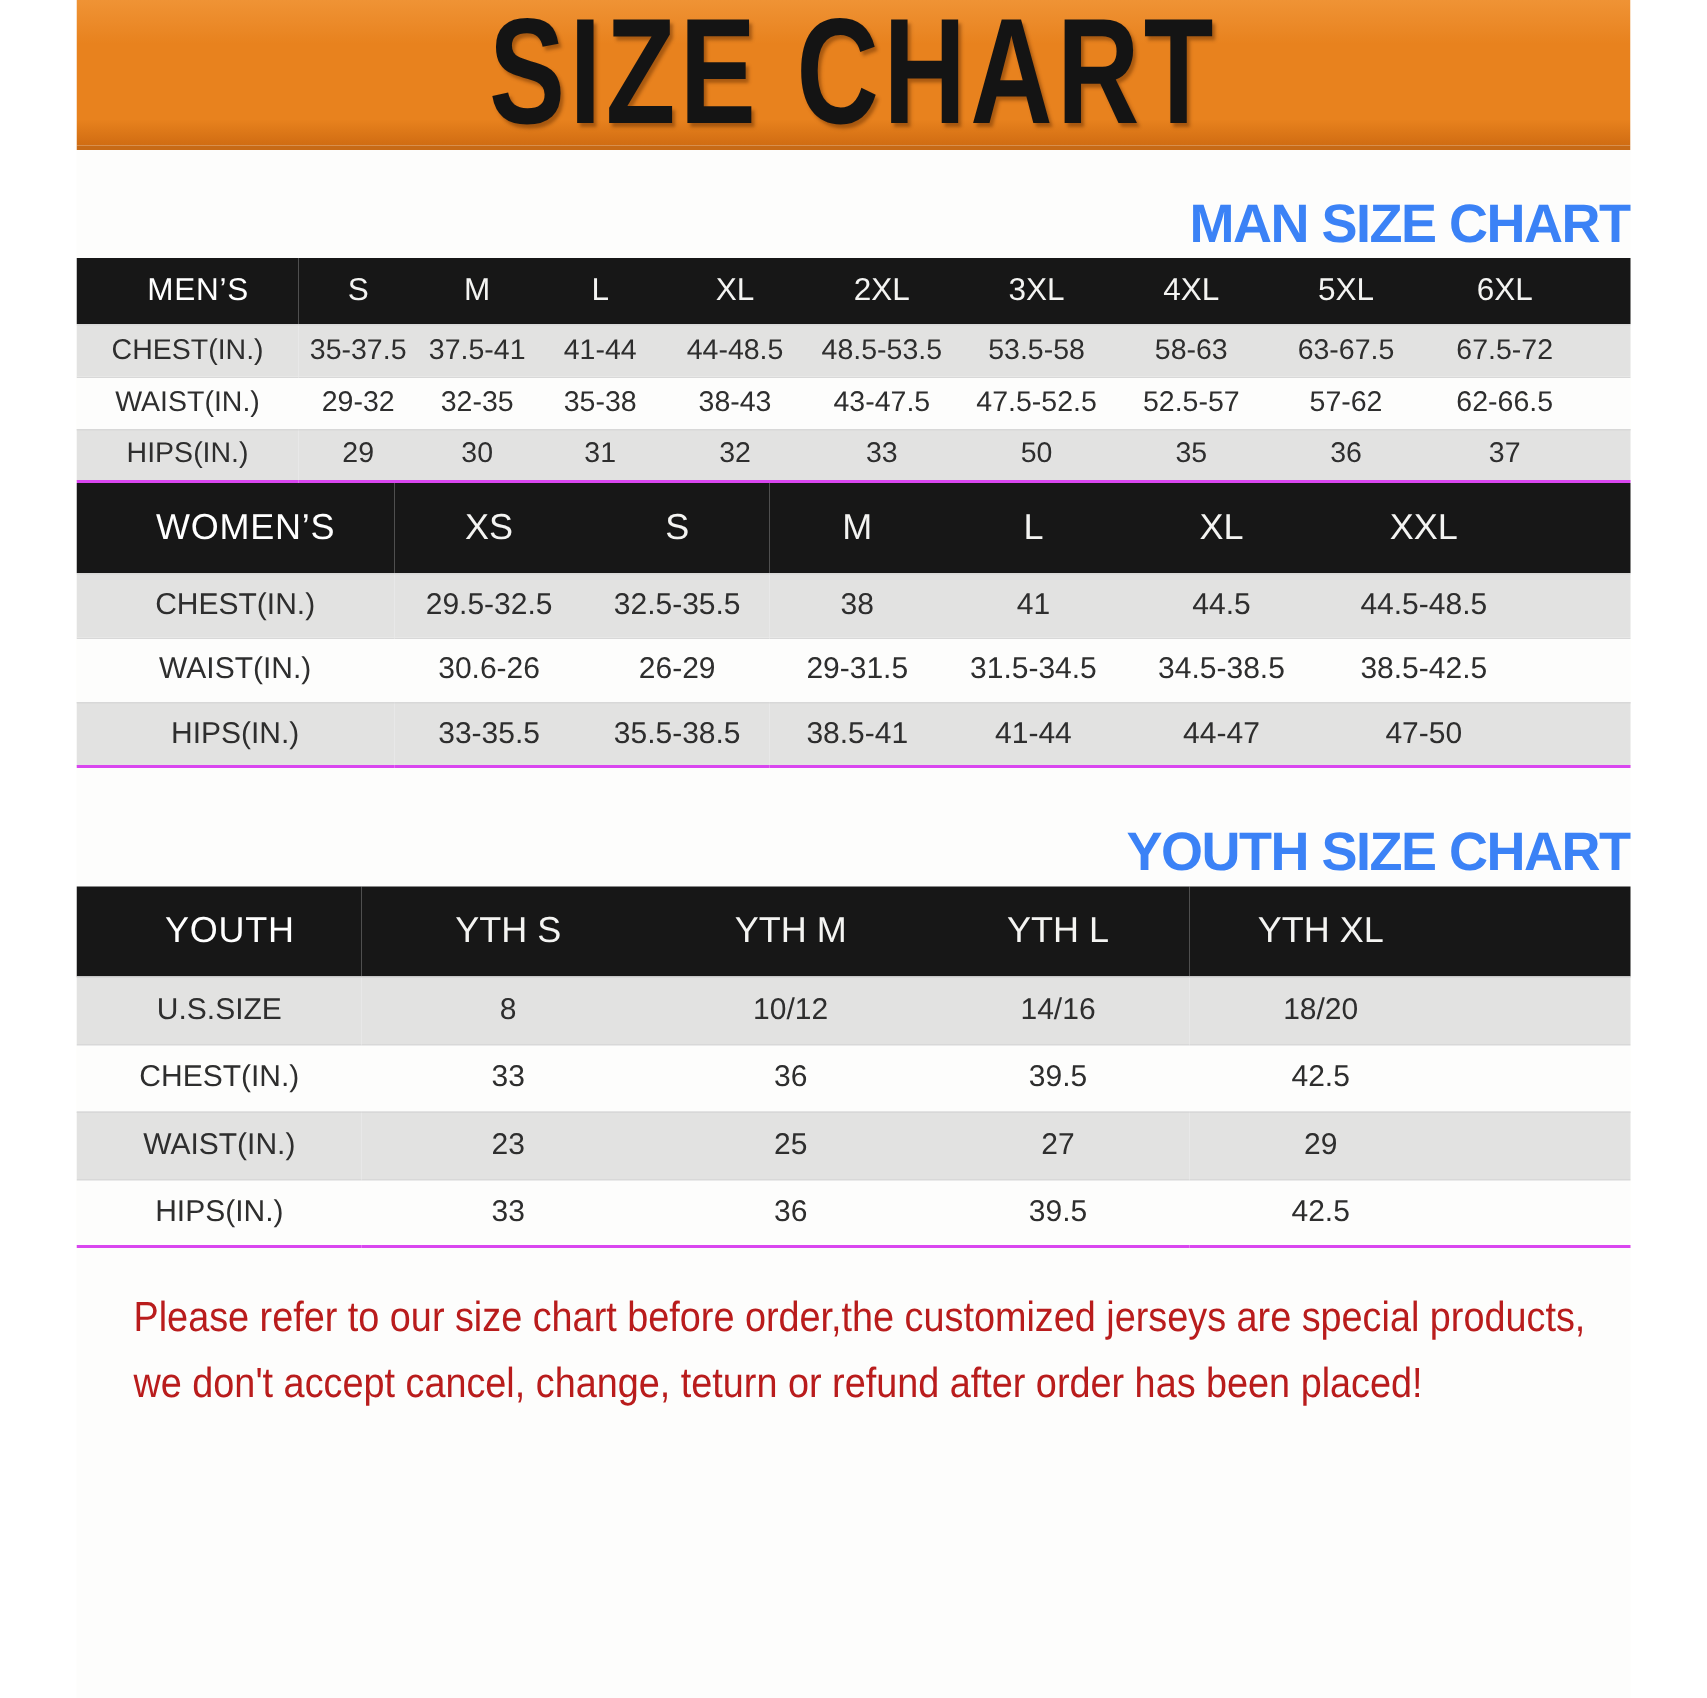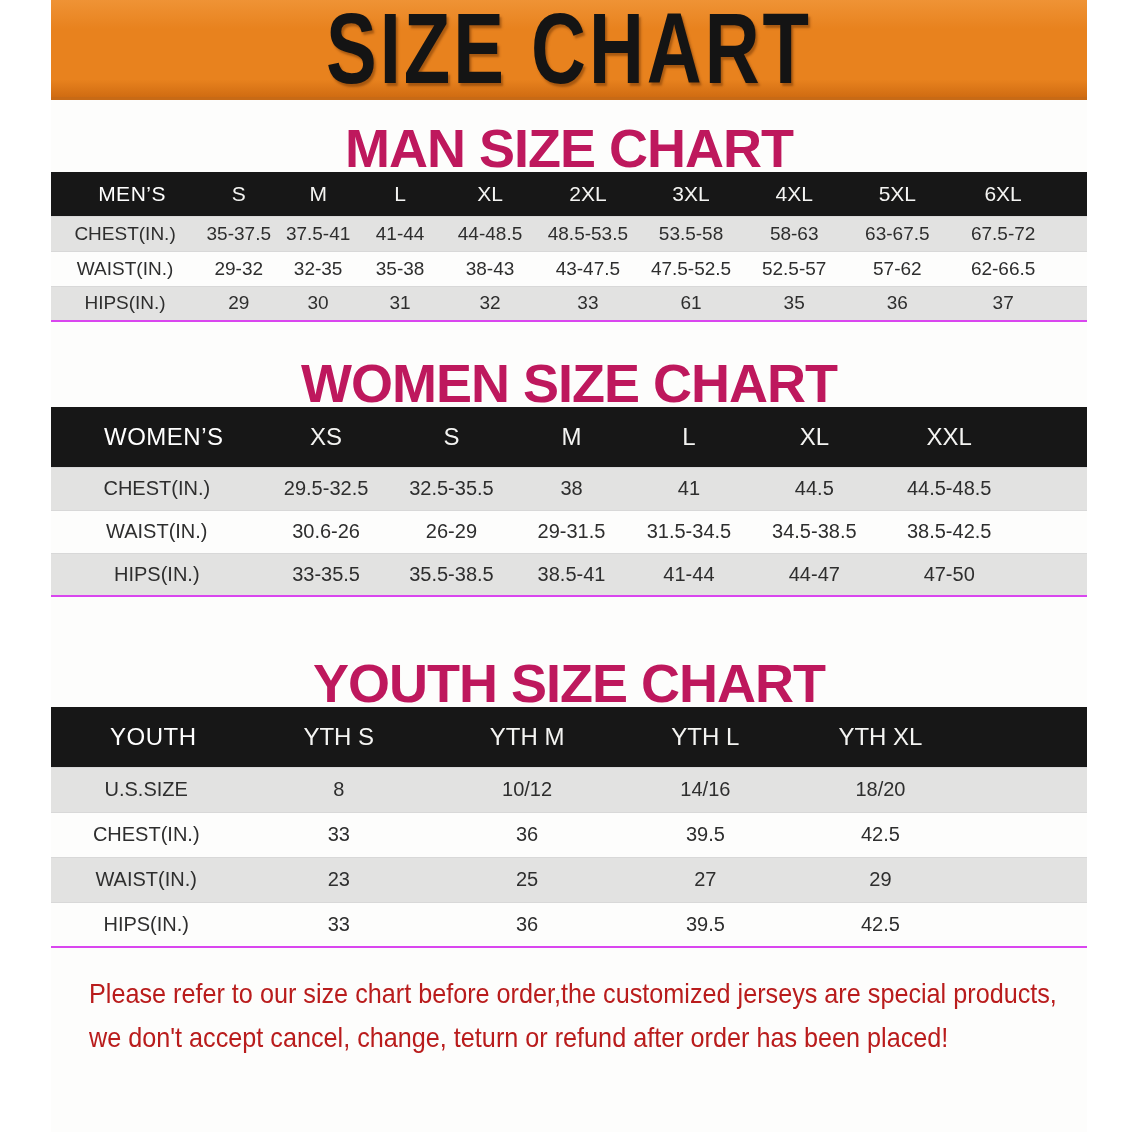--- a/index.html
+++ b/index.html
@@ -32,31 +32,31 @@
     letter-spacing: 3px;
     color: #141414;
     line-height: 1;
     transform: scaleY(1.32);
     text-shadow: 2px 2px 2px rgba(90,40,0,0.45);
     white-space: nowrap;
   }
 
   
   .section-heading {
-    text-align: center;
+    text-align: right;
     font-weight: bold;
-    font-size: 54px;
+    font-size: 36px;
     letter-spacing: -1px;
-    color: #be185d;
+    color: #3b82f6;
     line-height: 47px;
     white-space: nowrap;
   }
   .h-man   { margin-top: 25px; }
   .h-women { margin-top: 38px; }
-  .h-youth { margin-top: 63px; }
+  .h-youth { margin-top: 32px; }
 
   
   table.size-table {
     width: 1058px;
     margin: 0 auto;
     border-collapse: collapse;
     table-layout: fixed;
     border-bottom: 2px solid #d946ef;
   }
   .m-table { margin-top: 21px; }
@@ -184,30 +184,29 @@
       <td>62-66.5</td>
       <td></td>
     </tr>
     <tr class="data-row r-gray">
       <td class="row-label">HIPS(IN.)</td>
       <td>29</td>
       <td>30</td>
       <td>31</td>
       <td>32</td>
       <td>33</td>
-      <td>61</td>
+      <td>50</td>
       <td>35</td>
       <td>36</td>
       <td>37</td>
       <td></td>
     </tr>
   </tbody>
     </table>
 
-  <div class="section-heading h-women">WOMEN SIZE CHART</div>
 
   <table class="size-table w-table">
     <colgroup>
       <col style="width:20%">
         <col style="width:12%">
         <col style="width:11.7%">
         <col style="width:11%">
       <col style="width:11.2%">
         <col style="width:12.5%">
         <col style="width:13%">

